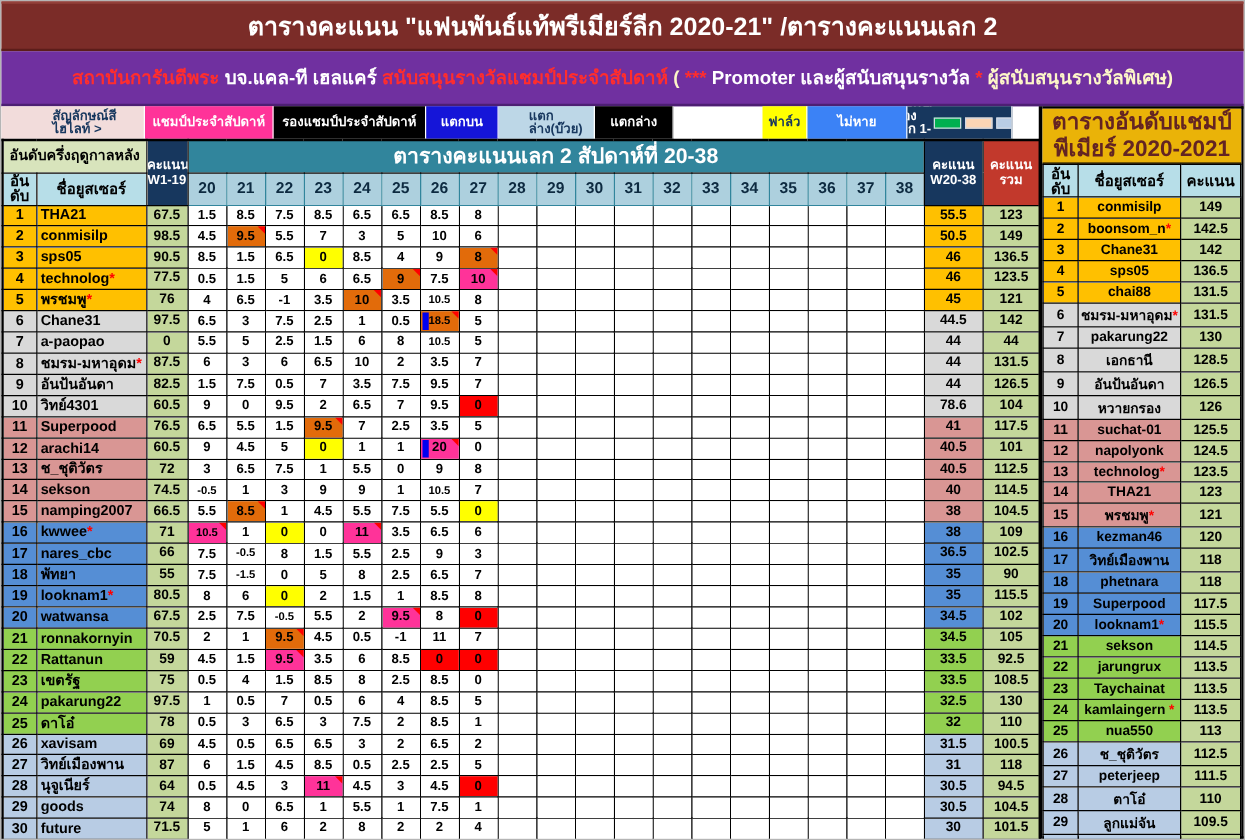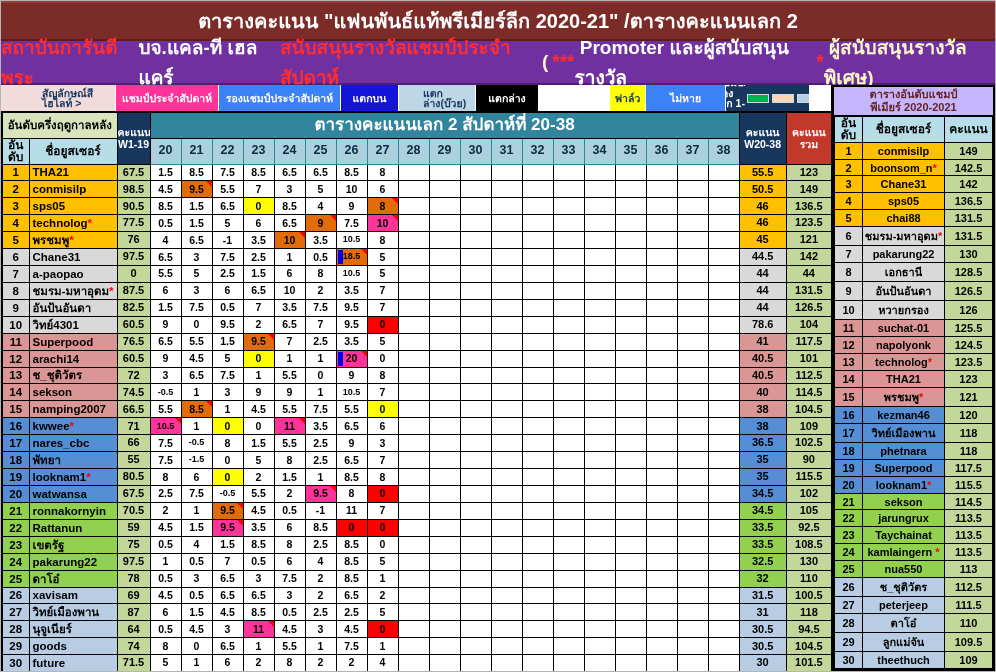--- a/index.html
+++ b/index.html
@@ -3,21 +3,21 @@
 <meta charset="utf-8">
 <style>
   html,body{margin:0;padding:0;background:#e8e8e8;}
   *{box-sizing:border-box;font-family:"Liberation Sans",sans-serif;}
   .page{width:996px;height:672px;border:1px solid #b5b5b5;background:#fff;overflow:hidden;}
   
   .titlebar{height:40px;background:#7b2c28;border-top:2px solid #93403a;border-bottom:2px solid #5c1d1a;
     color:#fff;font-weight:bold;font-size:20px;display:flex;align-items:center;justify-content:center;}
   
   .banner{height:44px;background:#7030a0;border-bottom:2px solid #4d1f73;display:flex;align-items:center;justify-content:center;
-    font-size:19px;font-weight:bold;white-space:pre-wrap;}
+    font-size:15px;font-weight:bold;white-space:pre-wrap;}
   .banner .red{color:#ff2d2d;} .banner .white{color:#ffffff;} .banner .pale{color:#fdf6c8;}
   
   .content{display:flex;height:586px;}
   .leftcol{width:830px;display:flex;flex-direction:column;}
   .divider{width:4px;background:#000;}
   .rightcol{width:162px;display:flex;flex-direction:column;border:2px solid #000;border-left:0;}
   
   .legendrow{height:26px;display:flex;}
   .legendrow .cell{display:flex;align-items:center;justify-content:center;font-weight:bold;font-size:10.5px;
     border-right:1px solid #fff;overflow:hidden;line-height:1;}
@@ -42,21 +42,21 @@
   .star{color:#ff0000;font-weight:bold;}
   .g-gold{background:#ffc000;} .g-gray{background:#d9d9d9;} .g-rose{background:#d99694;}
   .g-blue{background:#558ed5;} .g-green{background:#92d050;} .g-bgray{background:#b8cce4;}
   td.week{background:#fff;position:relative;font-size:10.5px;}
   td.week.small{font-size:9px;}
   td.hl-pink{background:#ff3399;} td.hl-orange{background:#e26b0a;}
   td.hl-yellow{background:#ffff00;} td.hl-red{background:#ff0000;}
   .tri{position:absolute;top:0;right:0;width:0;height:0;border-top:6px solid #ff0000;border-left:6px solid transparent;}
   .bbar{position:absolute;top:1px;left:1px;bottom:1px;width:5px;background:#0000f0;}
   
-  .rt-header{height:50px;background:#c4b5fd;color:#632423;font-weight:bold;font-size:11px;
+  .rt-header{height:50px;background:#eab308;color:#632423;font-weight:bold;font-size:18px;
     display:flex;flex-direction:column;align-items:center;justify-content:center;line-height:1.2;border-bottom:1px solid #000;}
   .righttable{width:100%;}
   .righttable th{border:1px solid #000;background:#b7dee8;color:#000;font-size:12px;height:26px;padding:0;line-height:1;}
   .righttable td{border:1px solid #000;height:16.93px;padding:0;font-weight:bold;font-size:11px;text-align:center;overflow:hidden;}
   .righttable td.user{font-size:11px;}
 </style>
 </head>
 <body>
 
 <div class="page">
@@ -64,21 +64,21 @@
   <div class="titlebar">ตารางคะแนน "แฟนพันธ์แท้พรีเมียร์ลีก 2020-21" /ตารางคะแนนเลก 2</div>
 
   <div class="banner"><span class="red">สถาบันการันตีพระ </span><span class="white">บจ.แคล-ที เฮลแคร์ </span><span class="red">สนับสนุนรางวัลแชมป์ประจำสัปดาห์ </span><span class="pale">( </span><span class="red">***</span><span class="white"> Promoter และผู้สนับสนุนรางวัล </span><span class="red">*</span><span class="pale"> ผู้สนับสนุนรางวัลพิเศษ)</span></div>
 
   <div class="content">
     <div class="leftcol">
       <div class="legendrow">
         <div class="cell legend-label">สัญลักษณ์สีไฮไลท์ &gt;</div>
         <div style="display:flex" id="legend-items">
             <div class="cell" style="width: 103px; background: rgb(255, 51, 153); color: rgb(255, 255, 255);">แชมป์ประจำสัปดาห์</div>
-            <div class="cell" style="width: 122px; background: #3b82f6; color: rgb(255, 255, 255);">รองแชมป์ประจำสัปดาห์</div>
+            <div class="cell" style="width: 122px; background: #000000; color: rgb(255, 255, 255);">รองแชมป์ประจำสัปดาห์</div>
             <div class="cell" style="width: 58px; background: rgb(21, 21, 216); color: rgb(255, 255, 255);">แตกบน</div>
             <div class="cell" style="width: 77px; background: rgb(189, 215, 231); color: rgb(23, 55, 94); padding-left: 24px;">แตกล่าง(บ๊วย)</div>
             <div class="cell" style="width: 63px; background: rgb(0, 0, 0); color: rgb(255, 255, 255);">แตกล่าง</div>
             <div class="cell" style="width: 71px; background: rgb(118, 118, 23); color: rgb(255, 255, 255); margin-top: 40px;">ไม่รับรางวัล</div>
             <div class="cell" style="width: 36px; background: rgb(255, 255, 0); color: rgb(23, 55, 94);">ฟาล์ว</div>
             <div class="cell" style="width: 80px; background: #3b82f6; color: rgb(255, 255, 255);">ไม่หาย</div>
           </div>
         <div class="cell leg12">
           <div>แชมป์/รอง เลก 1-2</div>
           <div class="sw" id="leg12-swatches">

